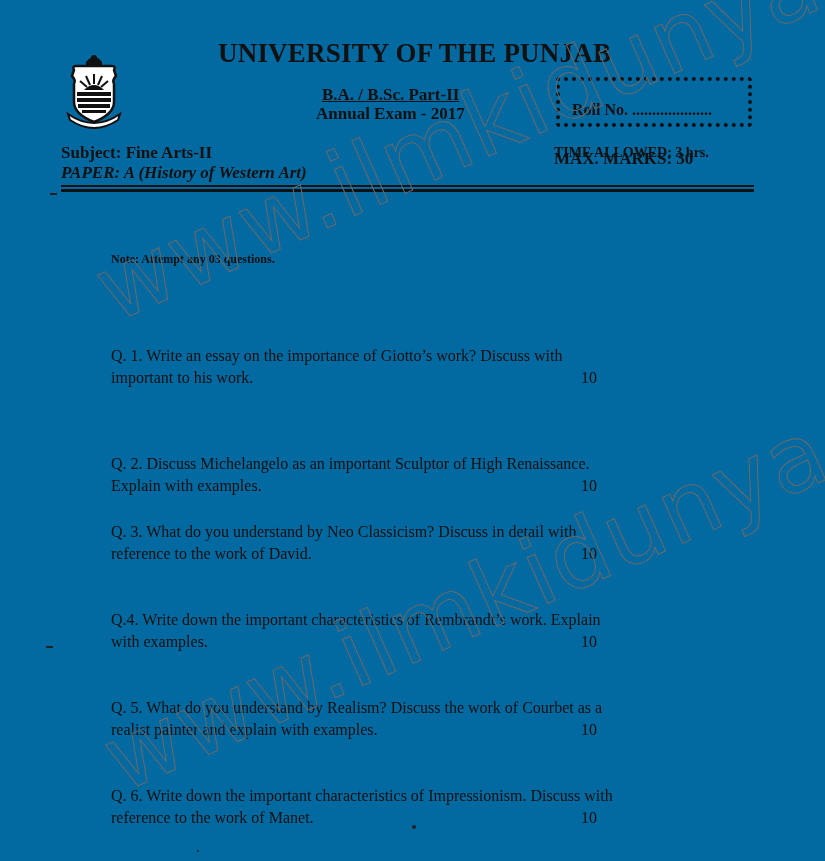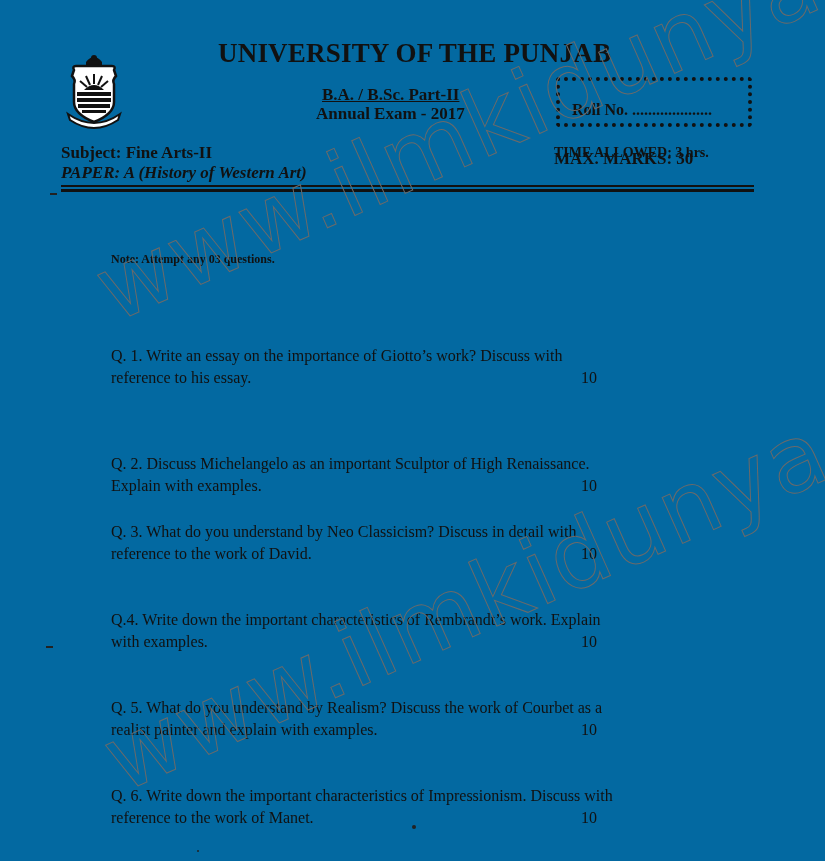--- a/index.html
+++ b/index.html
@@ -203,21 +203,21 @@
   <div class="marks">MAX. MARKS: 30</div>
 
   <div class="rule"></div>
   <div class="dash-mark"></div>
   <div class="dash-mark2"></div>
 
   <div class="note">Note: Attempt any 03 questions.</div>
 
   <div class="question" style="top:316px;">
     <span class="q-line">Q. 1. Write an essay on the importance of Giotto’s work? Discuss with</span>
-    <span class="q-line">reference to his essay.</span>
+    <span class="q-line">important to his work.</span>
     <span class="q-marks">10</span>
   </div>
 
   <div class="question" style="top:424px;">
     <span class="q-line">Q. 2. Discuss Michelangelo as an important Sculptor of High Renaissance.</span>
     <span class="q-line">Explain with examples.</span>
     <span class="q-marks">10</span>
   </div>
 
   <div class="question" style="top:492px;">

